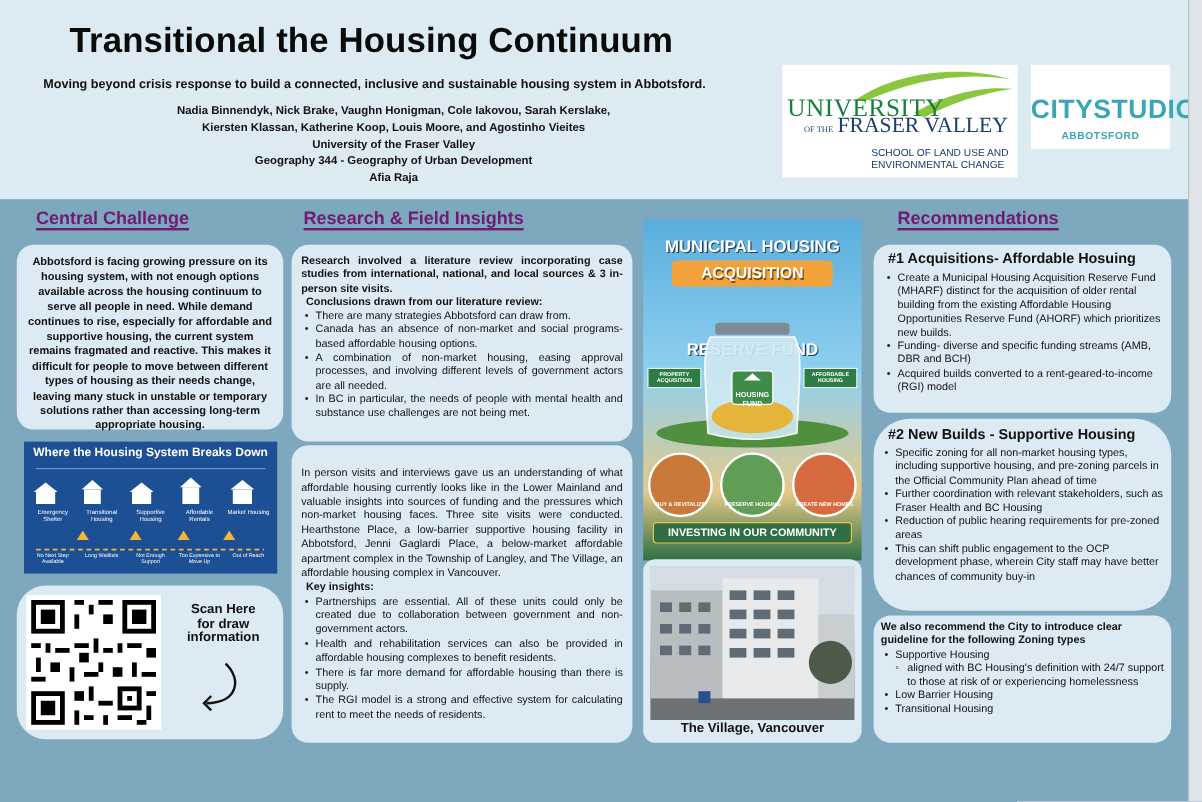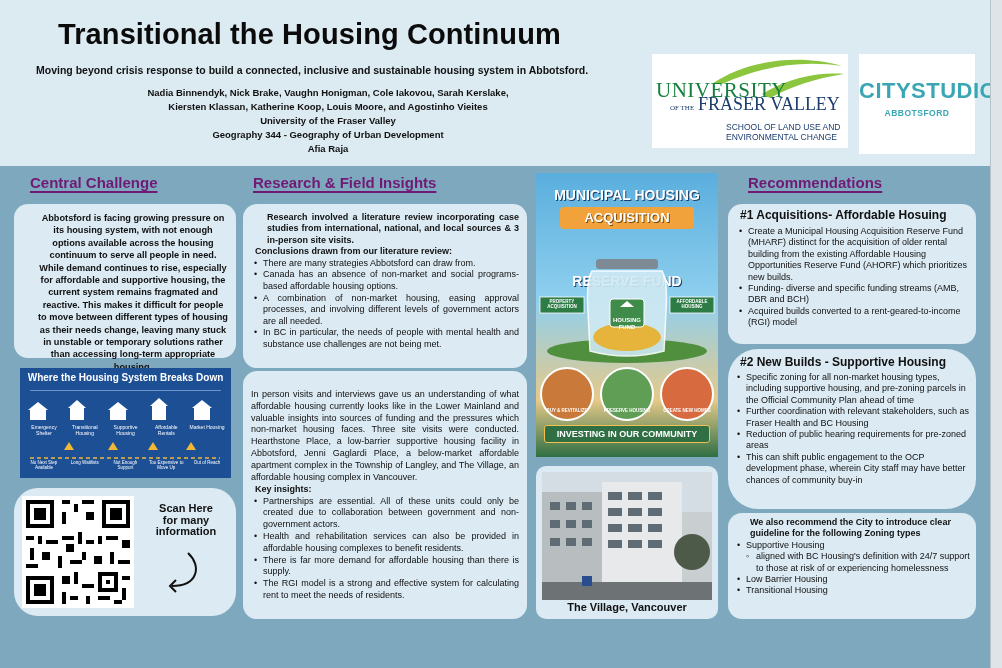--- a/index.html
+++ b/index.html
@@ -4,26 +4,26 @@
 <style>
   * { box-sizing: border-box; margin: 0; padding: 0; }
   html, body { width: 1002px; height: 668px; overflow: hidden; }
   body { background: #ffffff; font-family: "Liberation Sans", sans-serif; position: relative; }
   .poster { position: absolute; left: 0; top: 0; width: 1002px; height: 668px; background: #7ea8bd; }
   .header { position: absolute; left: 0; top: 0; width: 990px; height: 166px; background: #dceaf2; }
   .title { position: absolute; left: 58px; top: 18px; font-size: 29px; font-weight: bold; color: #0b0b0b; letter-spacing: 0.1px; }
   .subtitle { position: absolute; left: 36px; top: 64px; font-size: 10.5px; font-weight: bold; color: #111; }
   .authors { position: absolute; left: 118px; top: 86px; width: 420px; text-align: center; font-size: 9.5px; font-weight: bold; color: #111; line-height: 14px; }
   .logo-ufv { position: absolute; left: 652px; top: 54px; width: 196px; height: 94px; background: #fff; }
-  .logo-city { position: absolute; left: 859px; top: 54px; width: 116px; height: 100px; background: #fff; }
+  .logo-city { position: absolute; left: 859px; top: 54px; width: 116px; height: 70px; background: #fff; }
   .right-strip { position: absolute; left: 990px; top: 0; width: 12px; height: 668px; background: #dfe4e8; border-left: 1px solid #b9c3ca; }
   .section-title { position: absolute; font-size: 15px; font-weight: bold; color: #701a75; text-decoration: underline; text-underline-offset: 3px; text-decoration-thickness: 1.5px; text-align: center; }
   .box { position: absolute; background: #dbeaf3; border-radius: 14px; }
   .p { font-size: 9px; color: #111; line-height: 12.2px; }
-  .bold { font-weight: bold; margin-left: 16px; }
+  .bold { font-weight: bold; }
   ul.b { list-style: none; }
   ul.b li { position: relative; padding-left: 12px; font-size: 9px; line-height: 11.6px; color: #111; }
   ul.b li::before { content: "\2022"; position: absolute; left: 3px; top: 0; }
   ul.sub li { padding-left: 22px; }
   ul.sub li::before { content: "\25E6"; left: 12px; }
   .justify { text-align: justify; }
 </style>
 </head>
 <body>
 
@@ -156,21 +156,21 @@
             <rect x="21" y="21" width="1" height="1"></rect>
           <rect x="25" y="20" width="2" height="1"></rect>
             <rect x="25" y="23" width="1" height="3"></rect>
             <rect x="19" y="25" width="3" height="1"></rect>
             <rect x="23" y="26" width="2" height="1"></rect>
         </g>
       </svg>
     </div>
     <div style="position:absolute;left:128px;top:15px;width:88px;text-align:center;font-size:11px;font-weight:bold;line-height:11.5px;color:#111;">
       <div>Scan Here</div>
-      <div>for many</div>
+      <div>for draw</div>
       <div>information</div>
     </div>
     <svg width="40" height="44" viewBox="0 0 40 44" style="position:absolute;left:148px;top:62px;">
       <path d="M26 3 C 40 16, 36 36, 10 36" stroke="#111" stroke-width="2" fill="none"></path>
       <path d="M14 30 L 8 36 L 14 42" stroke="#111" stroke-width="2" fill="none"></path>
     </svg>
   </div>
 
   <div class="section-title" style="left:253px;top:174px;">Research &amp; Field Insights</div>
   <div class="box" style="left:243px;top:204px;width:284px;height:164px;padding:8px 8px 6px 8px;">
@@ -188,21 +188,21 @@
     <div class="p justify" style="line-height:11.8px;">In person visits and interviews gave us an understanding of what affordable housing currently looks like in the Lower Mainland and valuable insights into sources of funding and the pressures which non-market housing faces. Three site visits were conducted. Hearthstone Place, a low-barrier supportive housing facility in Abbotsford, Jenni Gaglardi Place, a below-market affordable apartment complex in the Township of Langley, and The Village, an affordable housing complex in Vancouver.</div>
     <div class="p bold" style="margin-left:4px;">Key insights:</div>
     <ul class="b justify">
       <li style="line-height:11.8px;">Partnerships are essential. All of these units could only be created due to collaboration between government and non-government actors.</li>
       <li style="line-height:11.8px;">Health and rehabilitation services can also be provided in affordable housing complexes to benefit residents.</li>
       <li style="line-height:11.8px;">There is far more demand for affordable housing than there is supply.</li>
       <li style="line-height:11.8px;">The RGI model is a strong and effective system for calculating rent to meet the needs of residents.</li>
     </ul>
   </div>
 
-  <div style="position:absolute;left:536px;top:173px;width:182px;height:284px;background:linear-gradient(#5aaedd 0%, #8fd0ef 45%, #e5c98a 80%, #2f6f43 100%);overflow:hidden;">
+  <div style="position:absolute;left:536px;top:183px;width:182px;height:284px;background:linear-gradient(#5aaedd 0%, #8fd0ef 45%, #e5c98a 80%, #2f6f43 100%);overflow:hidden;">
     <div style="position:absolute;left:0;top:14px;width:182px;text-align:center;font-size:14px;font-weight:bold;color:#fff;text-shadow:1px 1px 0 #1d3f66;">MUNICIPAL HOUSING</div>
     <div style="position:absolute;left:24px;top:34px;width:134px;height:22px;background:#f2a23a;border-radius:4px;text-align:center;font-size:13px;font-weight:bold;color:#fff;line-height:22px;text-shadow:1px 1px 0 #7a4a0c;">ACQUISITION</div>
     <div style="position:absolute;left:0;top:59px;width:182px;text-align:center;font-size:14px;font-weight:bold;color:#fff;text-shadow:1px 1px 0 #1d3f66;margin-top:41px;">RESERVE FUND</div>
     <svg width="182" height="120" viewBox="0 0 182 120" style="position:absolute;left:0;top:78px;">
       <ellipse cx="91" cy="100" rx="80" ry="12" fill="#4f8f3e"></ellipse>
       <rect x="60" y="8" width="62" height="10" rx="3" fill="#7f8b94"></rect>
       <path d="M56 20 Q 50 30 52 60 L 54 100 Q 91 110 128 100 L 130 60 Q 132 30 126 20 Z" fill="#cfe9f3" stroke="#ffffff" stroke-width="1.5" opacity="0.9"></path>
       <ellipse cx="91" cy="86" rx="34" ry="14" fill="#e6b43a"></ellipse>
       <rect x="74" y="48" width="34" height="28" rx="3" fill="#3f8b4a" stroke="#fff" stroke-width="1"></rect>
       <polygon points="84,56 91,50 98,56" fill="#fff"></polygon>

